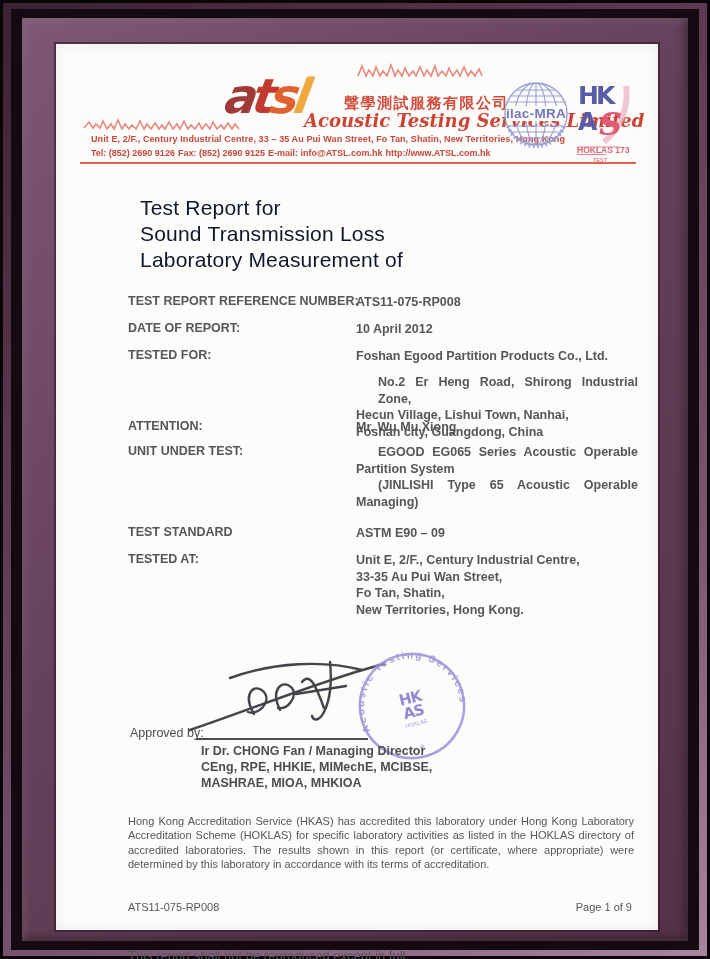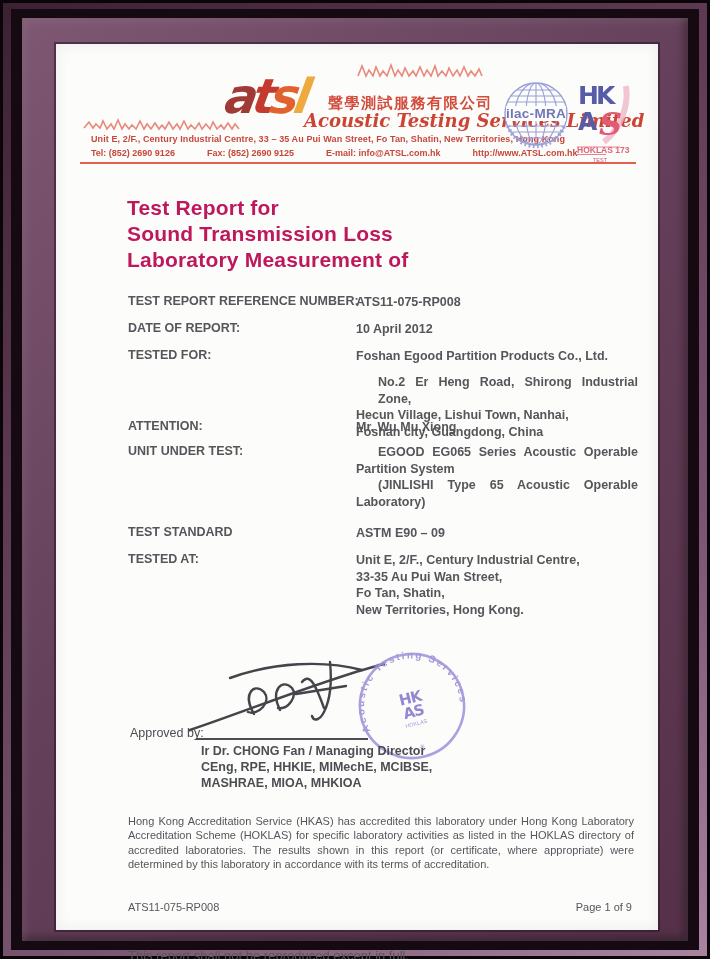--- a/index.html
+++ b/index.html
@@ -13,29 +13,29 @@
   .f4{width:100%;height:100%;padding:26px 30px 11px 34px;
       background:linear-gradient(135deg,#7e5873 0%,#65405a 45%,#553149 100%);
       box-shadow:inset 2px 2px 8px rgba(255,255,255,.14), inset -3px -3px 9px rgba(0,0,0,.45);}
   .page{position:relative;width:100%;height:100%;background:#fcfcfb;
       box-shadow:0 0 0 2px rgba(44,20,36,.55), inset 0 0 14px rgba(60,40,55,.08);}
   .abs{position:absolute;}
   
   .logo-atsl{left:170px;top:28px;font-family:"DejaVu Sans",sans-serif;font-style:italic;
       font-weight:900;font-size:48px;letter-spacing:-5px;transform:skewX(-10deg);line-height:1;}
   .la{color:#a03a36}.lt{color:#c23b2e}.ls{color:#e2622f}.ll{color:#efa93f}
-  .logo-cn{left:272px;top:50px;font-size:15px;font-weight:bold;color:#d24c3c;letter-spacing:1.5px;white-space:nowrap;}
+  .logo-cn{left:288px;top:50px;font-size:15px;font-weight:bold;color:#d24c3c;letter-spacing:1.5px;white-space:nowrap;}
   .logo-en{left:248px;top:66px;font-family:"DejaVu Serif",serif;font-style:italic;font-weight:bold;
       font-size:18px;color:#cc4434;white-space:nowrap;}
   .addr1{left:35px;top:90px;font-size:9px;font-weight:bold;color:#c7473a;white-space:nowrap;letter-spacing:.1px;}
   .addr2{left:35px;top:104px;font-size:9px;font-weight:bold;color:#c7473a;white-space:nowrap;}
-  .addr2 span{margin-right:32px;}
+  .addr2 span{margin-right:3px;}
   .red-rule{left:24px;top:118px;width:556px;height:2px;background:#e4604e;}
   
-  .title{left:71px;top:151px;font-size:21px;font-weight:bold;color:#be185d;line-height:26px;letter-spacing:.2px;}
+  .title{left:84px;top:151px;font-size:21px;font-weight:normal;color:#0f172a;line-height:26px;letter-spacing:.2px;}
   
   .frow{left:0;width:100%;font-size:12.5px;font-weight:bold;color:#55565a;}
   .flabel{position:absolute;left:72px;top:0;white-space:nowrap;}
   .fvalue{position:absolute;left:300px;top:0;width:282px;line-height:16.5px;}
   .jline{text-align:justify;text-align-last:justify;margin-left:22px;}
   
   .approved-by{left:74px;top:682px;font-size:12.5px;color:#4b4d52;}
   .sig-line{left:140px;top:694px;width:172px;height:1.5px;background:#4b4d52;}
   .name-block{left:145px;top:699px;font-size:12.5px;font-weight:600;color:#4b4d52;line-height:16px;white-space:nowrap;}
   .sig-svg{left:128px;top:596px;}
@@ -147,21 +147,21 @@
         <div class="fvalue">
                 <div>Mr. Wu Mu Xiong</div>
               </div>
       </div>
       <div class="abs frow" style="top:400px">
         <div class="flabel">UNIT UNDER TEST:</div>
         <div class="fvalue">
           <div class="jline">EGOOD EG065 Series Acoustic Operable</div>
           <div>Partition System</div>
           <div class="jline">(JINLISHI Type 65 Acoustic Operable</div>
-          <div>Laboratory)</div>
+          <div>Managing)</div>
         </div>
       </div>
       <div class="abs frow" style="top:481px">
         <div class="flabel">TEST STANDARD</div>
         <div class="fvalue">
                 <div>ASTM E90 – 09</div>
               </div>
       </div>
       <div class="abs frow" style="top:508px">
         <div class="flabel">TESTED AT:</div>

